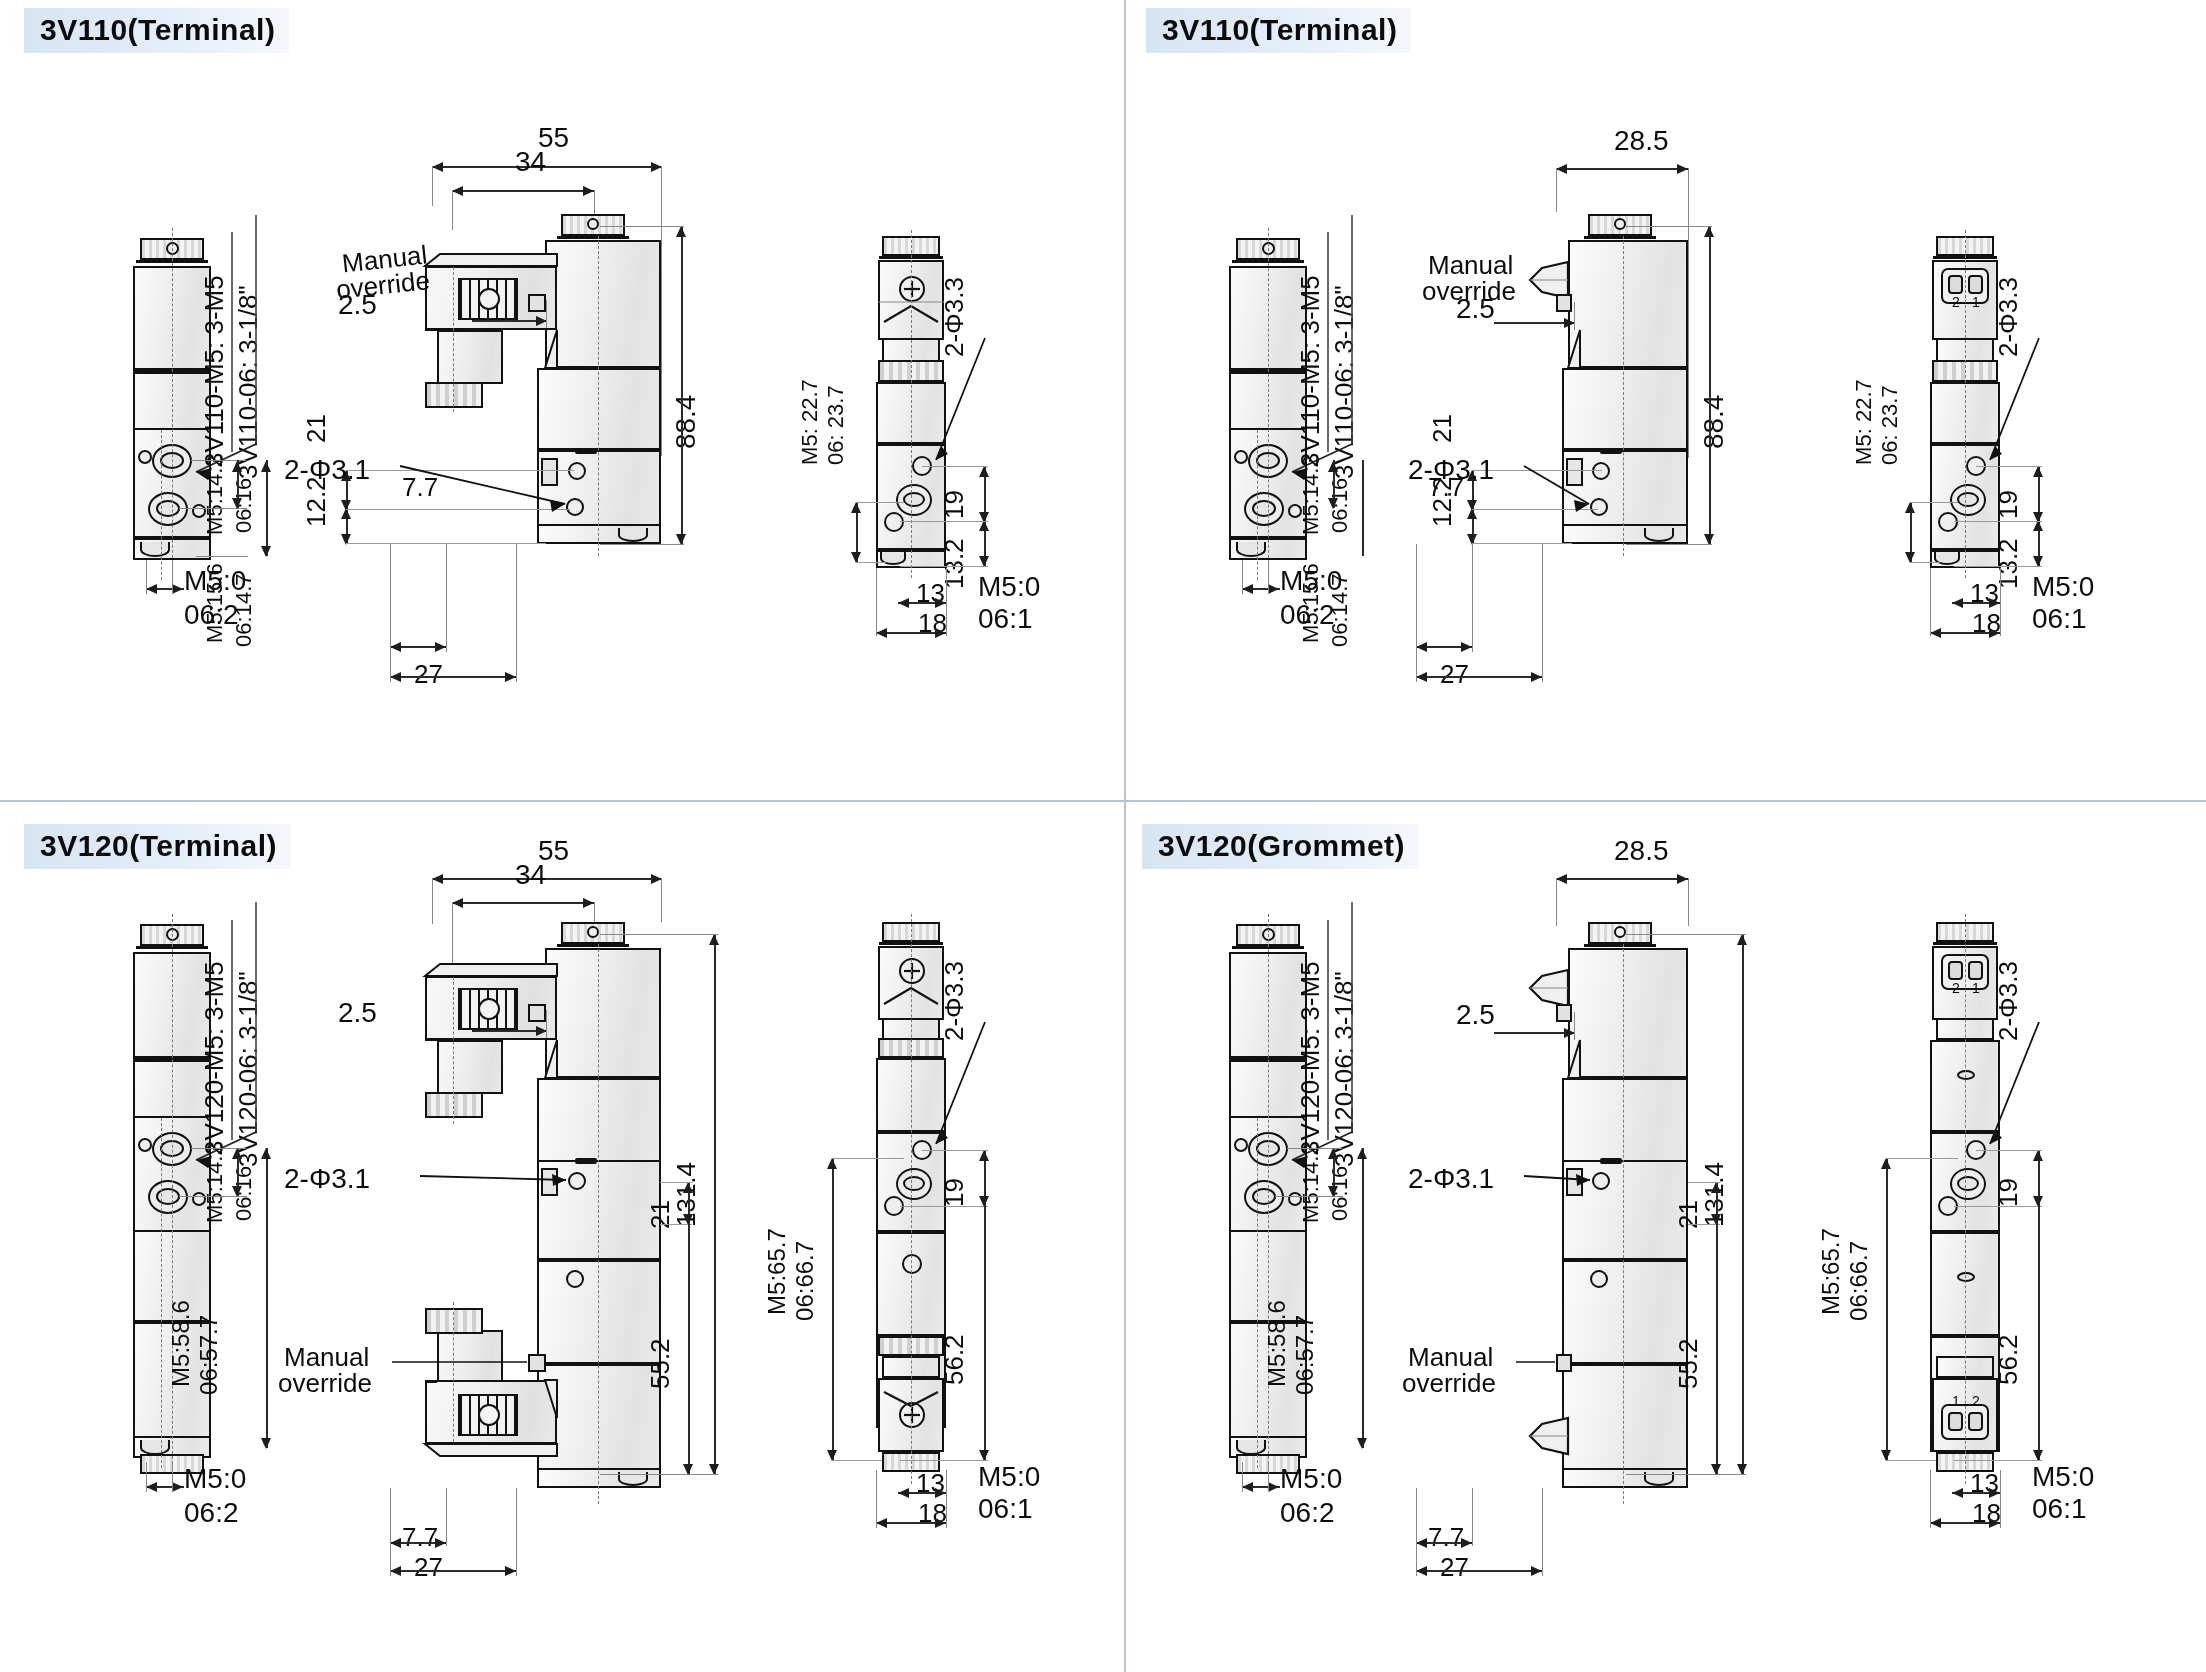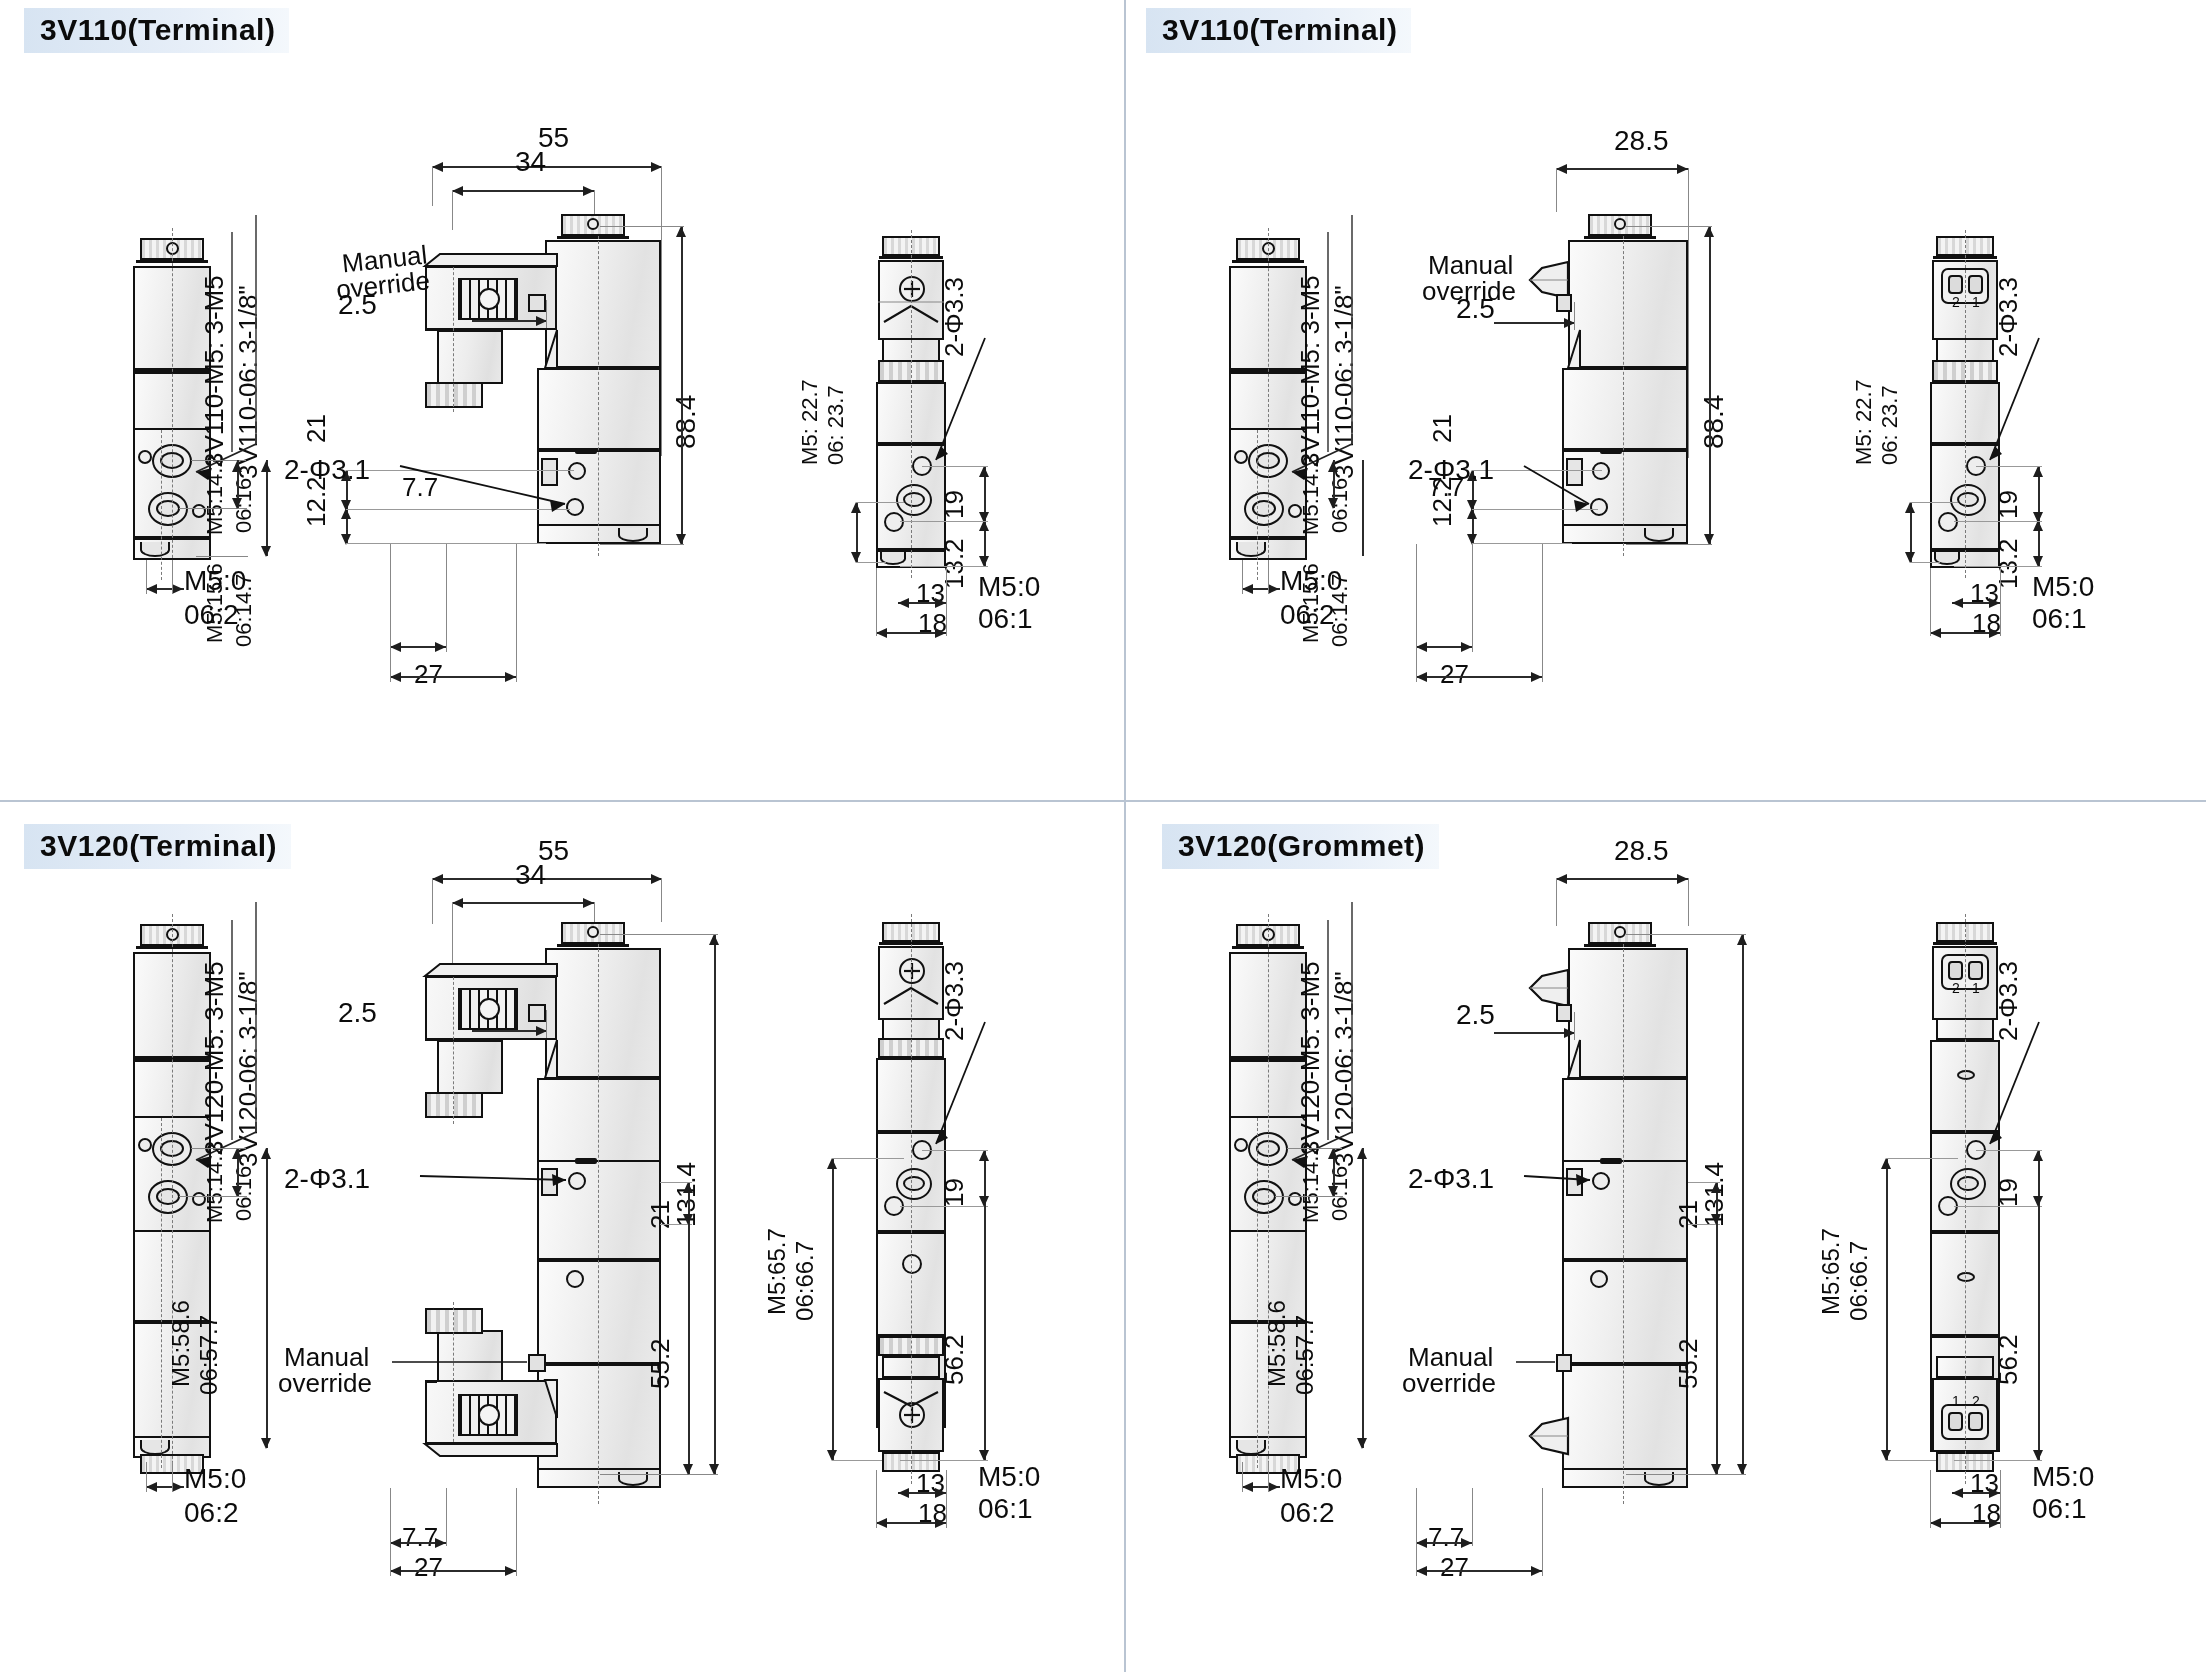--- a/index.html
+++ b/index.html
@@ -708,21 +708,21 @@
       <div class="dimline" style="left:876px;top:720px;width:70px"></div>
       <div class="arr l" style="left:876px;top:716px"></div>
       <div class="arr r" style="left:935px;top:716px"></div>
       <div class="xl" style="left:876px;top:668px;width:1.2px;height:58px;background:#888"></div>
       <div class="xl" style="left:946px;top:668px;width:1.2px;height:58px;background:#888"></div>
     </div>
   </div>
 
   <div class="quad" style="left:1126px;top:802px;width:1080px;height:870px">
 
-    <div class="q-title" style="left:36px;top:22px">3V120(Grommet)</div>
+    <div class="q-title" style="left:16px;top:22px">3V120(Grommet)</div>
 
     <div class="v">
       <div class="cap" style="left:110px;top:122px;width:64px;height:22px"></div>
       <div class="ln" style="left:106px;top:144px;width:72px;height:3px"></div>
       <div class="circ sm" style="left:136px;top:126px;width:13px;height:13px"></div>
       <div class="body" style="left:103px;top:150px;width:78px;height:108px"></div>
       <div class="band" style="left:103px;top:254px;width:78px;height:4px"></div>
       <div class="body" style="left:103px;top:258px;width:78px;height:58px"></div>
       <div class="body" style="left:103px;top:314px;width:78px;height:116px"></div>
       <div class="ell" style="left:122px;top:330px;width:40px;height:34px"></div>

